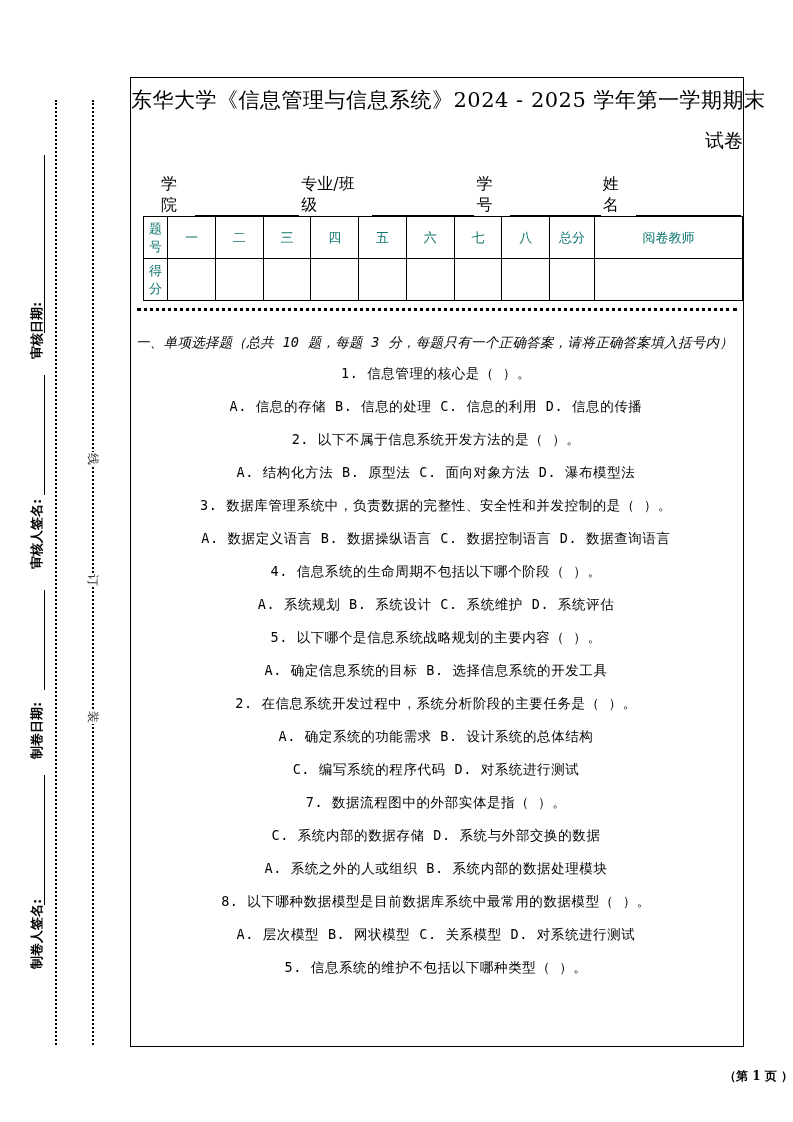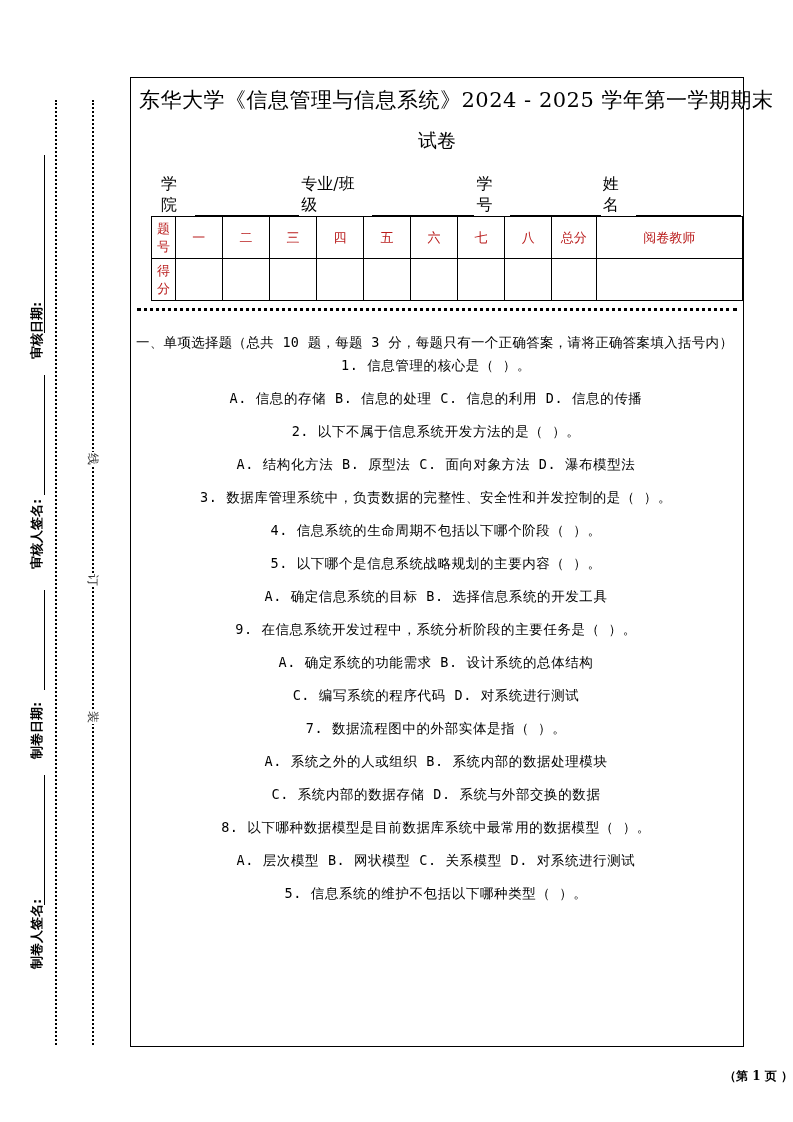--- a/index.html
+++ b/index.html
@@ -18,38 +18,38 @@
                   font-family: "DejaVu Sans", "Liberation Sans", sans-serif;
                   font-weight: bold; font-size: 13px; }
   .margin-label .txt { position: absolute; left: 0; width: 30px; text-align: center;
                        transform: rotate(-90deg); white-space: nowrap; display: block; }
   .mline { position: absolute; left: 44px; width: 0; border-left: 1px solid #000; }
 
   
   .frame { position: absolute; left: 130px; top: 77px; width: 614px; height: 970px;
            border: 1.5px solid #000; box-sizing: border-box; }
 
-  .title1 { position: absolute; left: 8px; top: 8px; width: 100%; 
+  .title1 { position: absolute; left: 0; top: 8px; width: 100%; 
             font-size: 21px; letter-spacing: 0.5px; white-space: nowrap; }
-  .title2 { position: absolute; left: 0; top: 50px; width: 100%; text-align: center; font-size: 19px; }
+  .title2 { position: absolute; left: 0; top: 50px; width: 100%; text-align: right; font-size: 19px; }
 
   .info-row { position: absolute; left: 30px; top: 96px; font-size: 16px; display: flex; align-items: flex-end; }
   .info-row .lbl { margin-right: 2px; }
   .info-row .blank { display: inline-block; border-bottom: 1px solid #000; height: 12px; margin-right: 2px; }
 
-  table.score { position: absolute; left: 20px; top: 138px; border-collapse: collapse;
-                font-size: 13px; color: #b91c1c; border-radius: 21px; }
+  table.score { position: absolute; left: 12px; top: 138px; border-collapse: collapse;
+                font-size: 13px; color: #0f766e; border-radius: 21px; }
   table.score td { border: 1px solid #000; text-align: center; height: 41px; padding: 0; }
   table.score td.hd { width: 24px; font-size: 13px; line-height: 18px; }
 
   .sep-dots { position: absolute; left: 6px; right: 6px; top: 230px; border-top: 3px dotted #000; }
 
   .content { position: absolute; left: 5px; top: 252px; width: 600px;
              font-family: "DejaVu Sans Mono", "Liberation Mono", monospace; font-size: 13.5px; }
-  .section-head { line-height: 24px; margin-bottom: 0; letter-spacing: 0.3px; }
+  .section-head { line-height: 24px; margin-bottom: 8px; letter-spacing: 0.3px; font-style: italic; }
   .line { height: 33px; line-height: 22px; white-space: nowrap; letter-spacing: 0.6px; text-align: center; }
 
   .footer { position: absolute; left: 0; top: 1068px; width: 793px; text-align: right;
             font-size: 12px; font-weight: bold; }
 </style>
 </head>
 <body>
 
 <div class="dotline dot-outer"></div>
 <div class="dotline dot-inner"></div>
@@ -122,28 +122,30 @@
 
   <div class="sep-dots"></div>
 
   <div class="content">
     <div class="section-head">一、单项选择题（总共 10 题，每题 3 分，每题只有一个正确答案，请将正确答案填入括号内）</div>
     <div class="line">1. 信息管理的核心是（  ）。</div>
     <div class="line">A. 信息的存储  B. 信息的处理  C. 信息的利用  D. 信息的传播</div>
     <div class="line">2. 以下不属于信息系统开发方法的是（  ）。</div>
     <div class="line">A. 结构化方法  B. 原型法  C. 面向对象方法  D. 瀑布模型法</div>
     <div class="line">3. 数据库管理系统中，负责数据的完整性、安全性和并发控制的是（  ）。</div>
+    <div class="line">A. 数据定义语言  B. 数据操纵语言  C. 数据控制语言  D. 数据查询语言</div>
     <div class="line">4. 信息系统的生命周期不包括以下哪个阶段（  ）。</div>
+    <div class="line">A. 系统规划  B. 系统设计  C. 系统维护  D. 系统评估</div>
     <div class="line">5. 以下哪个是信息系统战略规划的主要内容（  ）。</div>
     <div class="line">A. 确定信息系统的目标  B. 选择信息系统的开发工具</div>
-    <div class="line">9. 在信息系统开发过程中，系统分析阶段的主要任务是（  ）。</div>
+    <div class="line">2. 在信息系统开发过程中，系统分析阶段的主要任务是（  ）。</div>
     <div class="line">A. 确定系统的功能需求  B. 设计系统的总体结构</div>
     <div class="line">C. 编写系统的程序代码  D. 对系统进行测试</div>
     <div class="line">7. 数据流程图中的外部实体是指（  ）。</div>
+    <div class="line">C. 系统内部的数据存储  D. 系统与外部交换的数据</div>
     <div class="line">A. 系统之外的人或组织  B. 系统内部的数据处理模块</div>
-    <div class="line">C. 系统内部的数据存储  D. 系统与外部交换的数据</div>
     <div class="line">8. 以下哪种数据模型是目前数据库系统中最常用的数据模型（  ）。</div>
     <div class="line">A. 层次模型  B. 网状模型  C. 关系模型  D. 对系统进行测试</div>
     <div class="line">5. 信息系统的维护不包括以下哪种类型（  ）。</div>
   </div>
 </div>
 
 <div class="footer">（第 1 页 ）</div>
 
 </body></html>

